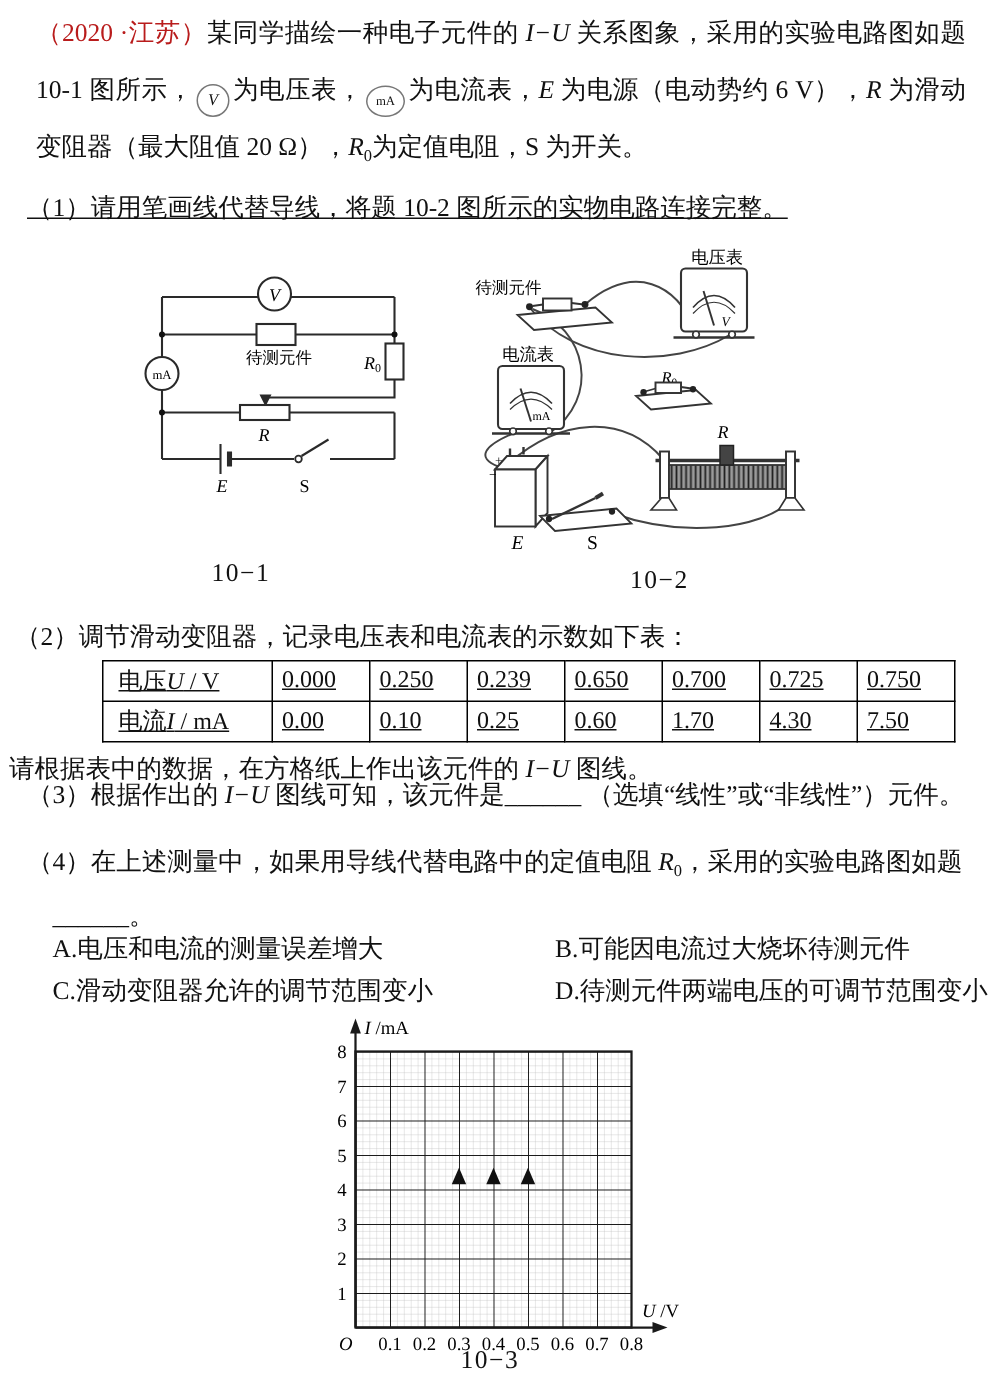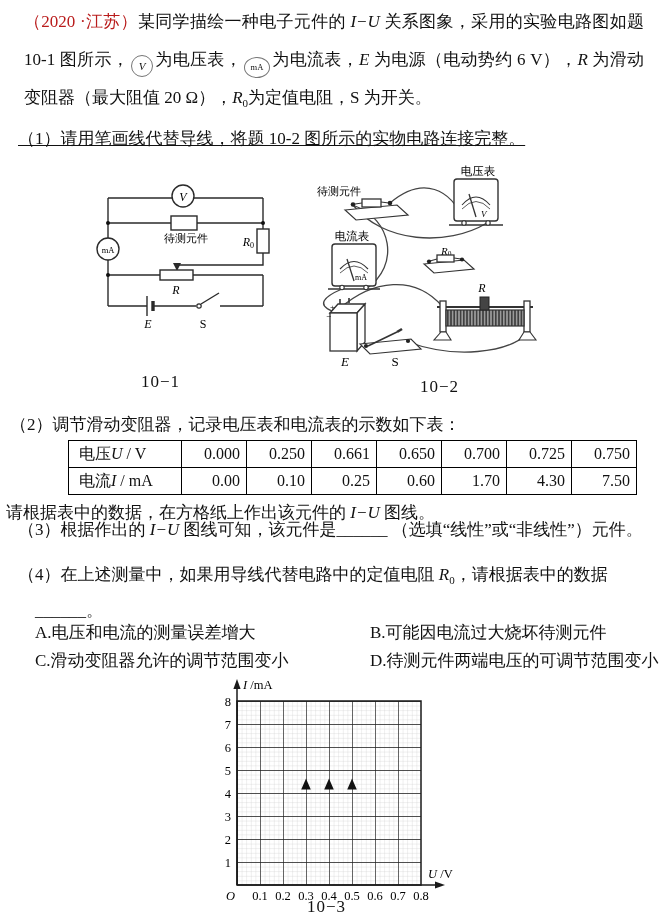--- a/index.html
+++ b/index.html
@@ -13,23 +13,23 @@
   #intro{left:24px;top:3px;width:620px;font-size:17px;line-height:38px;text-align:justify;white-space:normal;}
   .red{color:#b91c1c;}
   .it{font-style:italic;}
   .sub{font-size:11px;vertical-align:-4px;}
   .meter-sym{
     display:inline-flex;align-items:center;justify-content:center;
     width:20px;height:20px;border:1.5px solid #777;border-radius:50%;
     font-size:11px;font-style:italic;vertical-align:-5px;margin:0 2px;background:#fff;
   }
   .meter-sym.ma{width:24px;height:19px;font-size:8.5px;font-style:normal;}
-  table.data{border-collapse:collapse;}
+  table.data{border-collapse:collapse;text-decoration:underline;}
   table.data td{
-    border:1.6px solid #000;height:26px;text-align:right;
+    border:1.6px solid #000;height:26px;text-align:left;
     font-size:16px;padding:0 6px;min-width:52px;
   }
   table.data td.hdr{text-align:left;padding-left:10px;min-width:96px;}
   .figcap{font-size:17px;letter-spacing:1px;text-align:right;}
   .optrow{display:flex;font-size:17px;white-space:nowrap;}
   .optrow .opt-left{width:335px;}
   svg text{font-family:"Liberation Serif","DejaVu Serif",serif;}
   .blankline{font-size:17px;letter-spacing:0;}
 </style>
 </head>
@@ -176,21 +176,21 @@
 <div class="abs figcap" style="left:420px;top:377px;">10−2</div>
 
 <div class="abs txt" style="left:10px;top:413px;">（2）调节滑动变阻器，记录电压表和电流表的示数如下表：</div>
 <div class="abs" style="left:68px;top:440px;">
   <table class="data">
     <tbody>
         <tr>
       <td class="hdr"><span>电压</span><span class="it">U</span><span> / V</span></td>
       <td>0.000</td>
       <td>0.250</td>
-      <td>0.661</td>
+      <td>0.239</td>
       <td>0.650</td>
       <td>0.700</td>
       <td>0.725</td>
       <td>0.750</td>
     </tr>
     <tr>
       <td class="hdr"><span>电流</span><span class="it">I</span><span> / mA</span></td>
       <td>0.00</td>
       <td>0.10</td>
       <td>0.25</td>
@@ -203,21 +203,21 @@
     </table>
 </div>
 
 <div class="abs txt" style="left:6px;top:501px;">
   <span>请根据表中的数据，在方格纸上作出该元件的 </span><span class="it">I−U</span><span> 图线。</span>
 </div>
 <div class="abs txt" style="left:18px;top:518px;">
   <span>（3）根据作出的 </span><span class="it">I−U</span><span> 图线可知，该元件是______ （选填“线性”或“非线性”）元件。</span>
 </div>
 <div class="abs txt" style="left:18px;top:563px;">
-  <span>（4）在上述测量中，如果用导线代替电路中的定值电阻 </span><span class="it">R</span><span class="sub">0</span><span>，请根据表中的数据</span>
+  <span>（4）在上述测量中，如果用导线代替电路中的定值电阻 </span><span class="it">R</span><span class="sub">0</span><span>，采用的实验电路图如题</span>
 </div>
 <div class="abs blankline" style="left:35px;top:599px;">______。</div>
 
 <div class="abs optrow" style="left:35px;top:621px;">
   <div class="opt-left">A.电压和电流的测量误差增大</div>
   <div>B.可能因电流过大烧坏待测元件</div>
 </div>
 <div class="abs optrow" style="left:35px;top:649px;">
   <div class="opt-left">C.滑动变阻器允许的调节范围变小</div>
   <div>D.待测元件两端电压的可调节范围变小</div>

